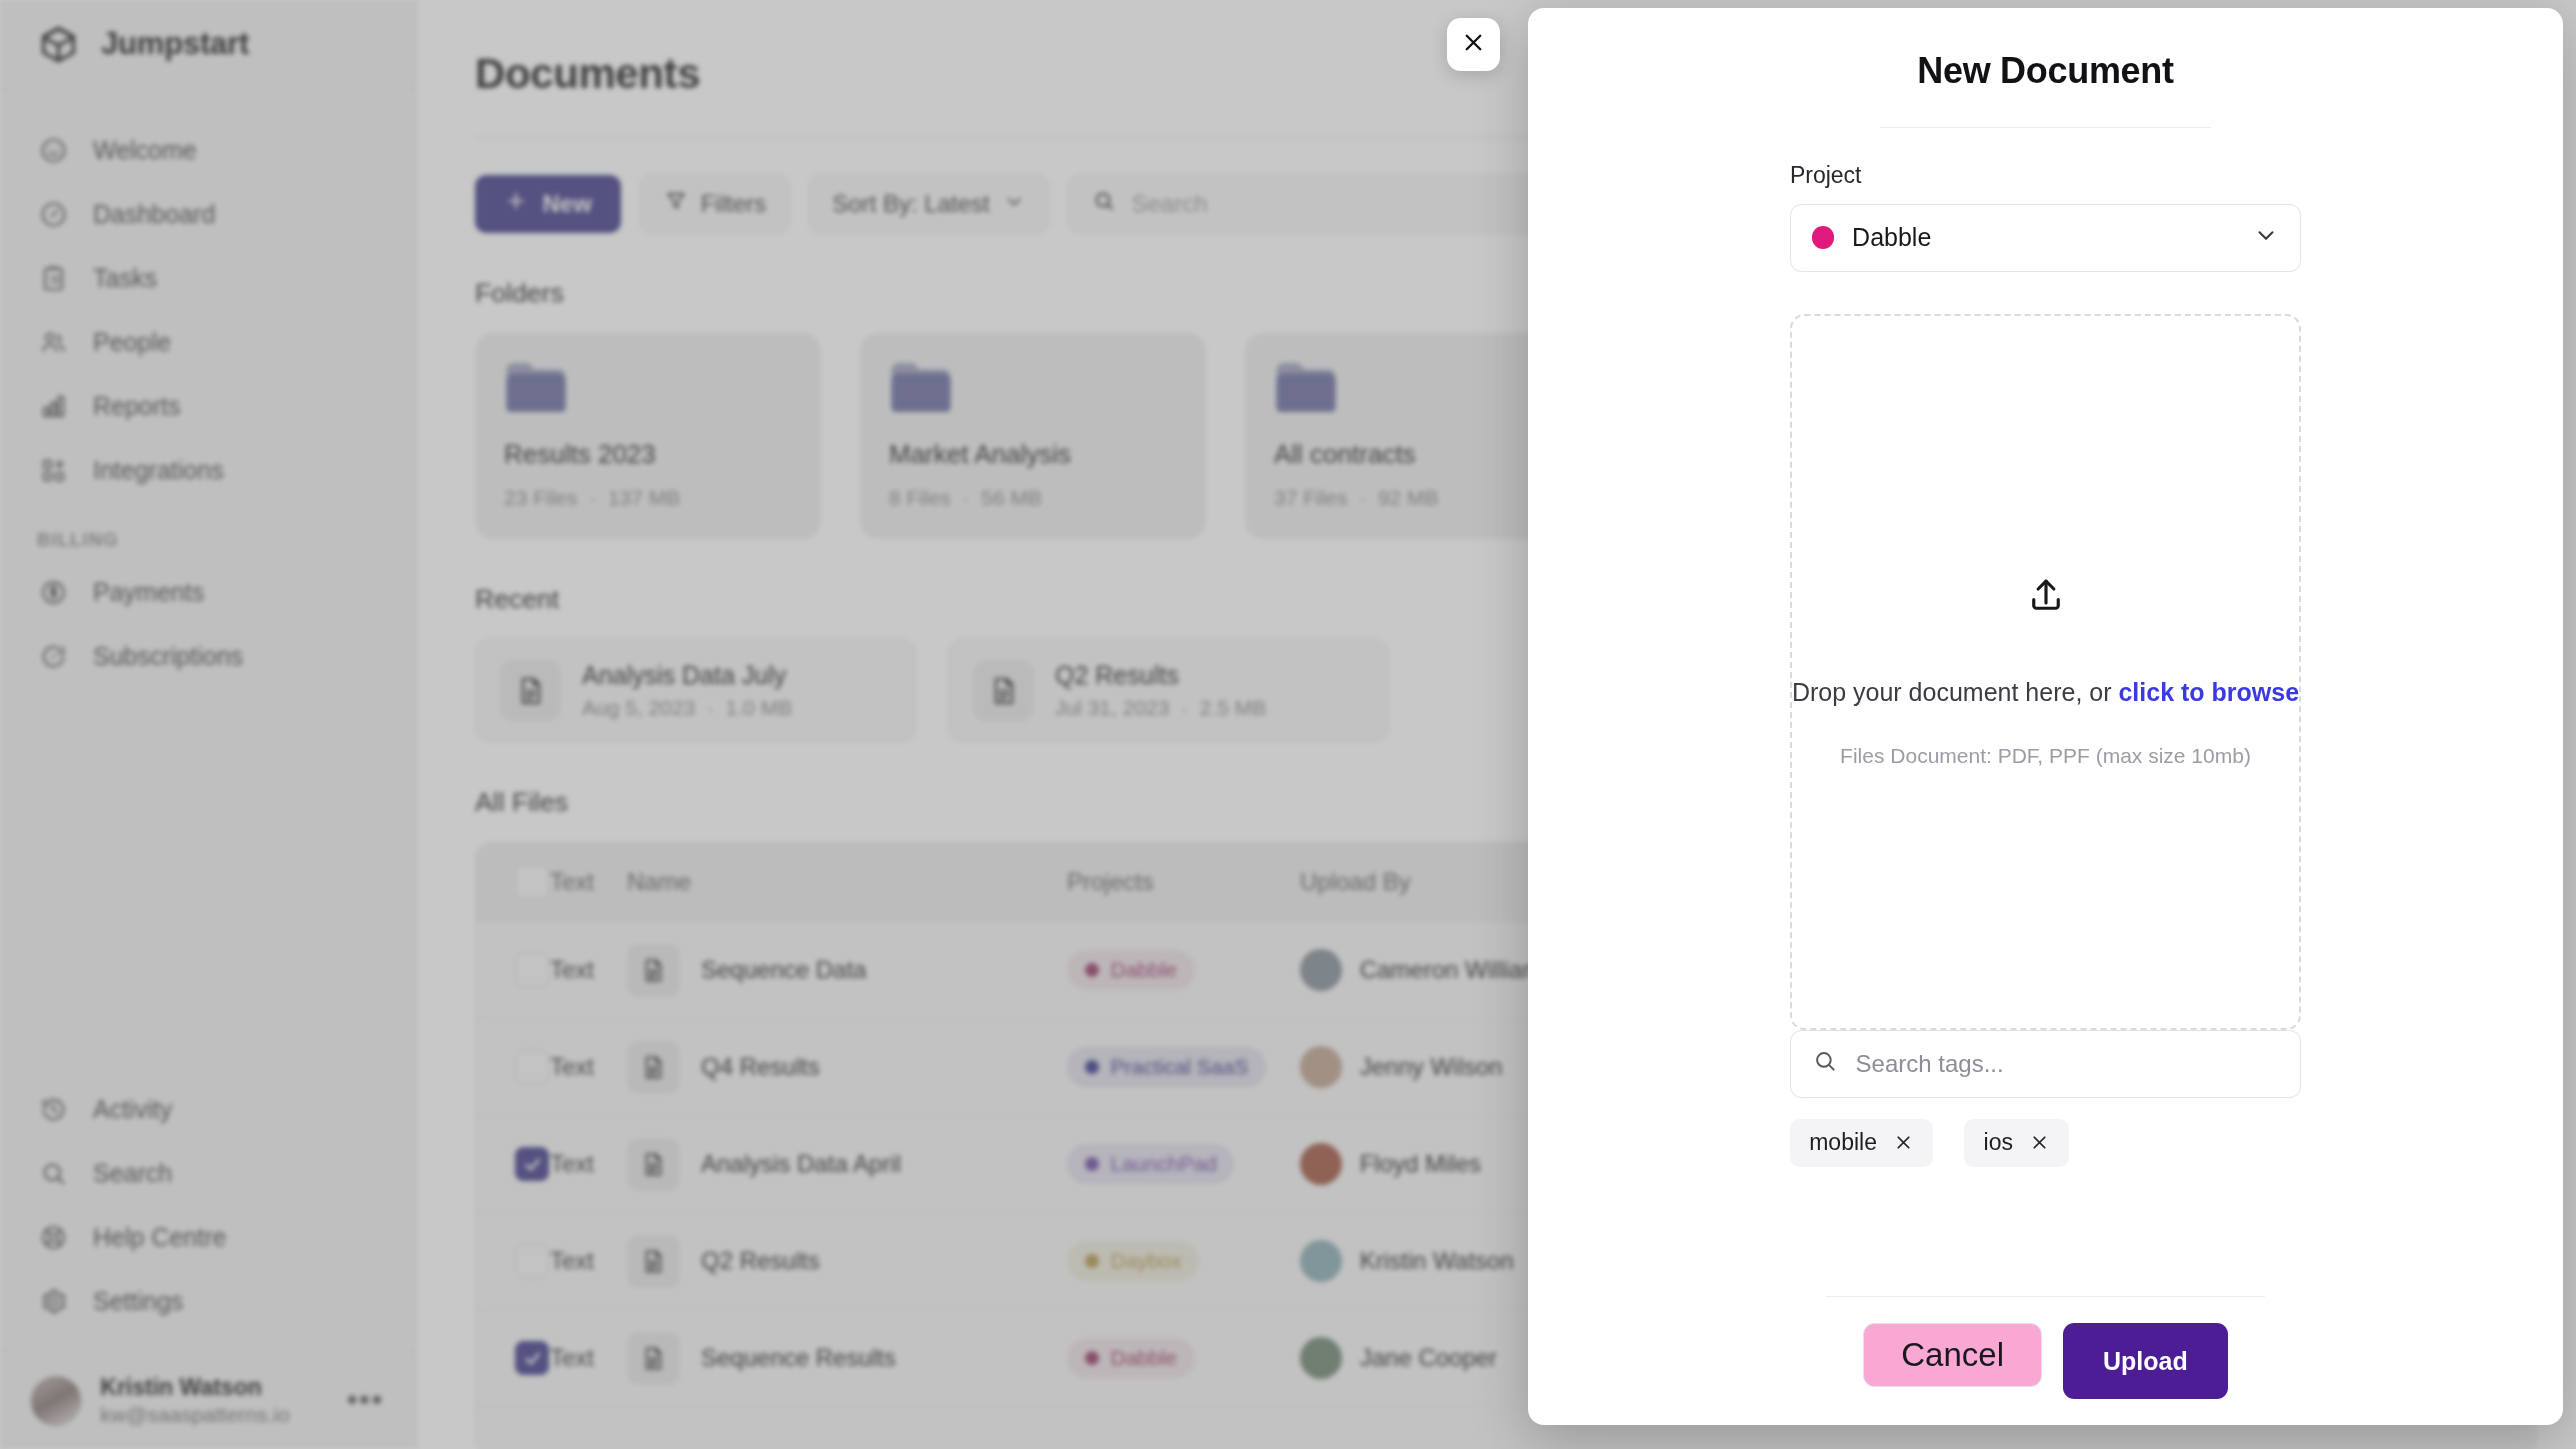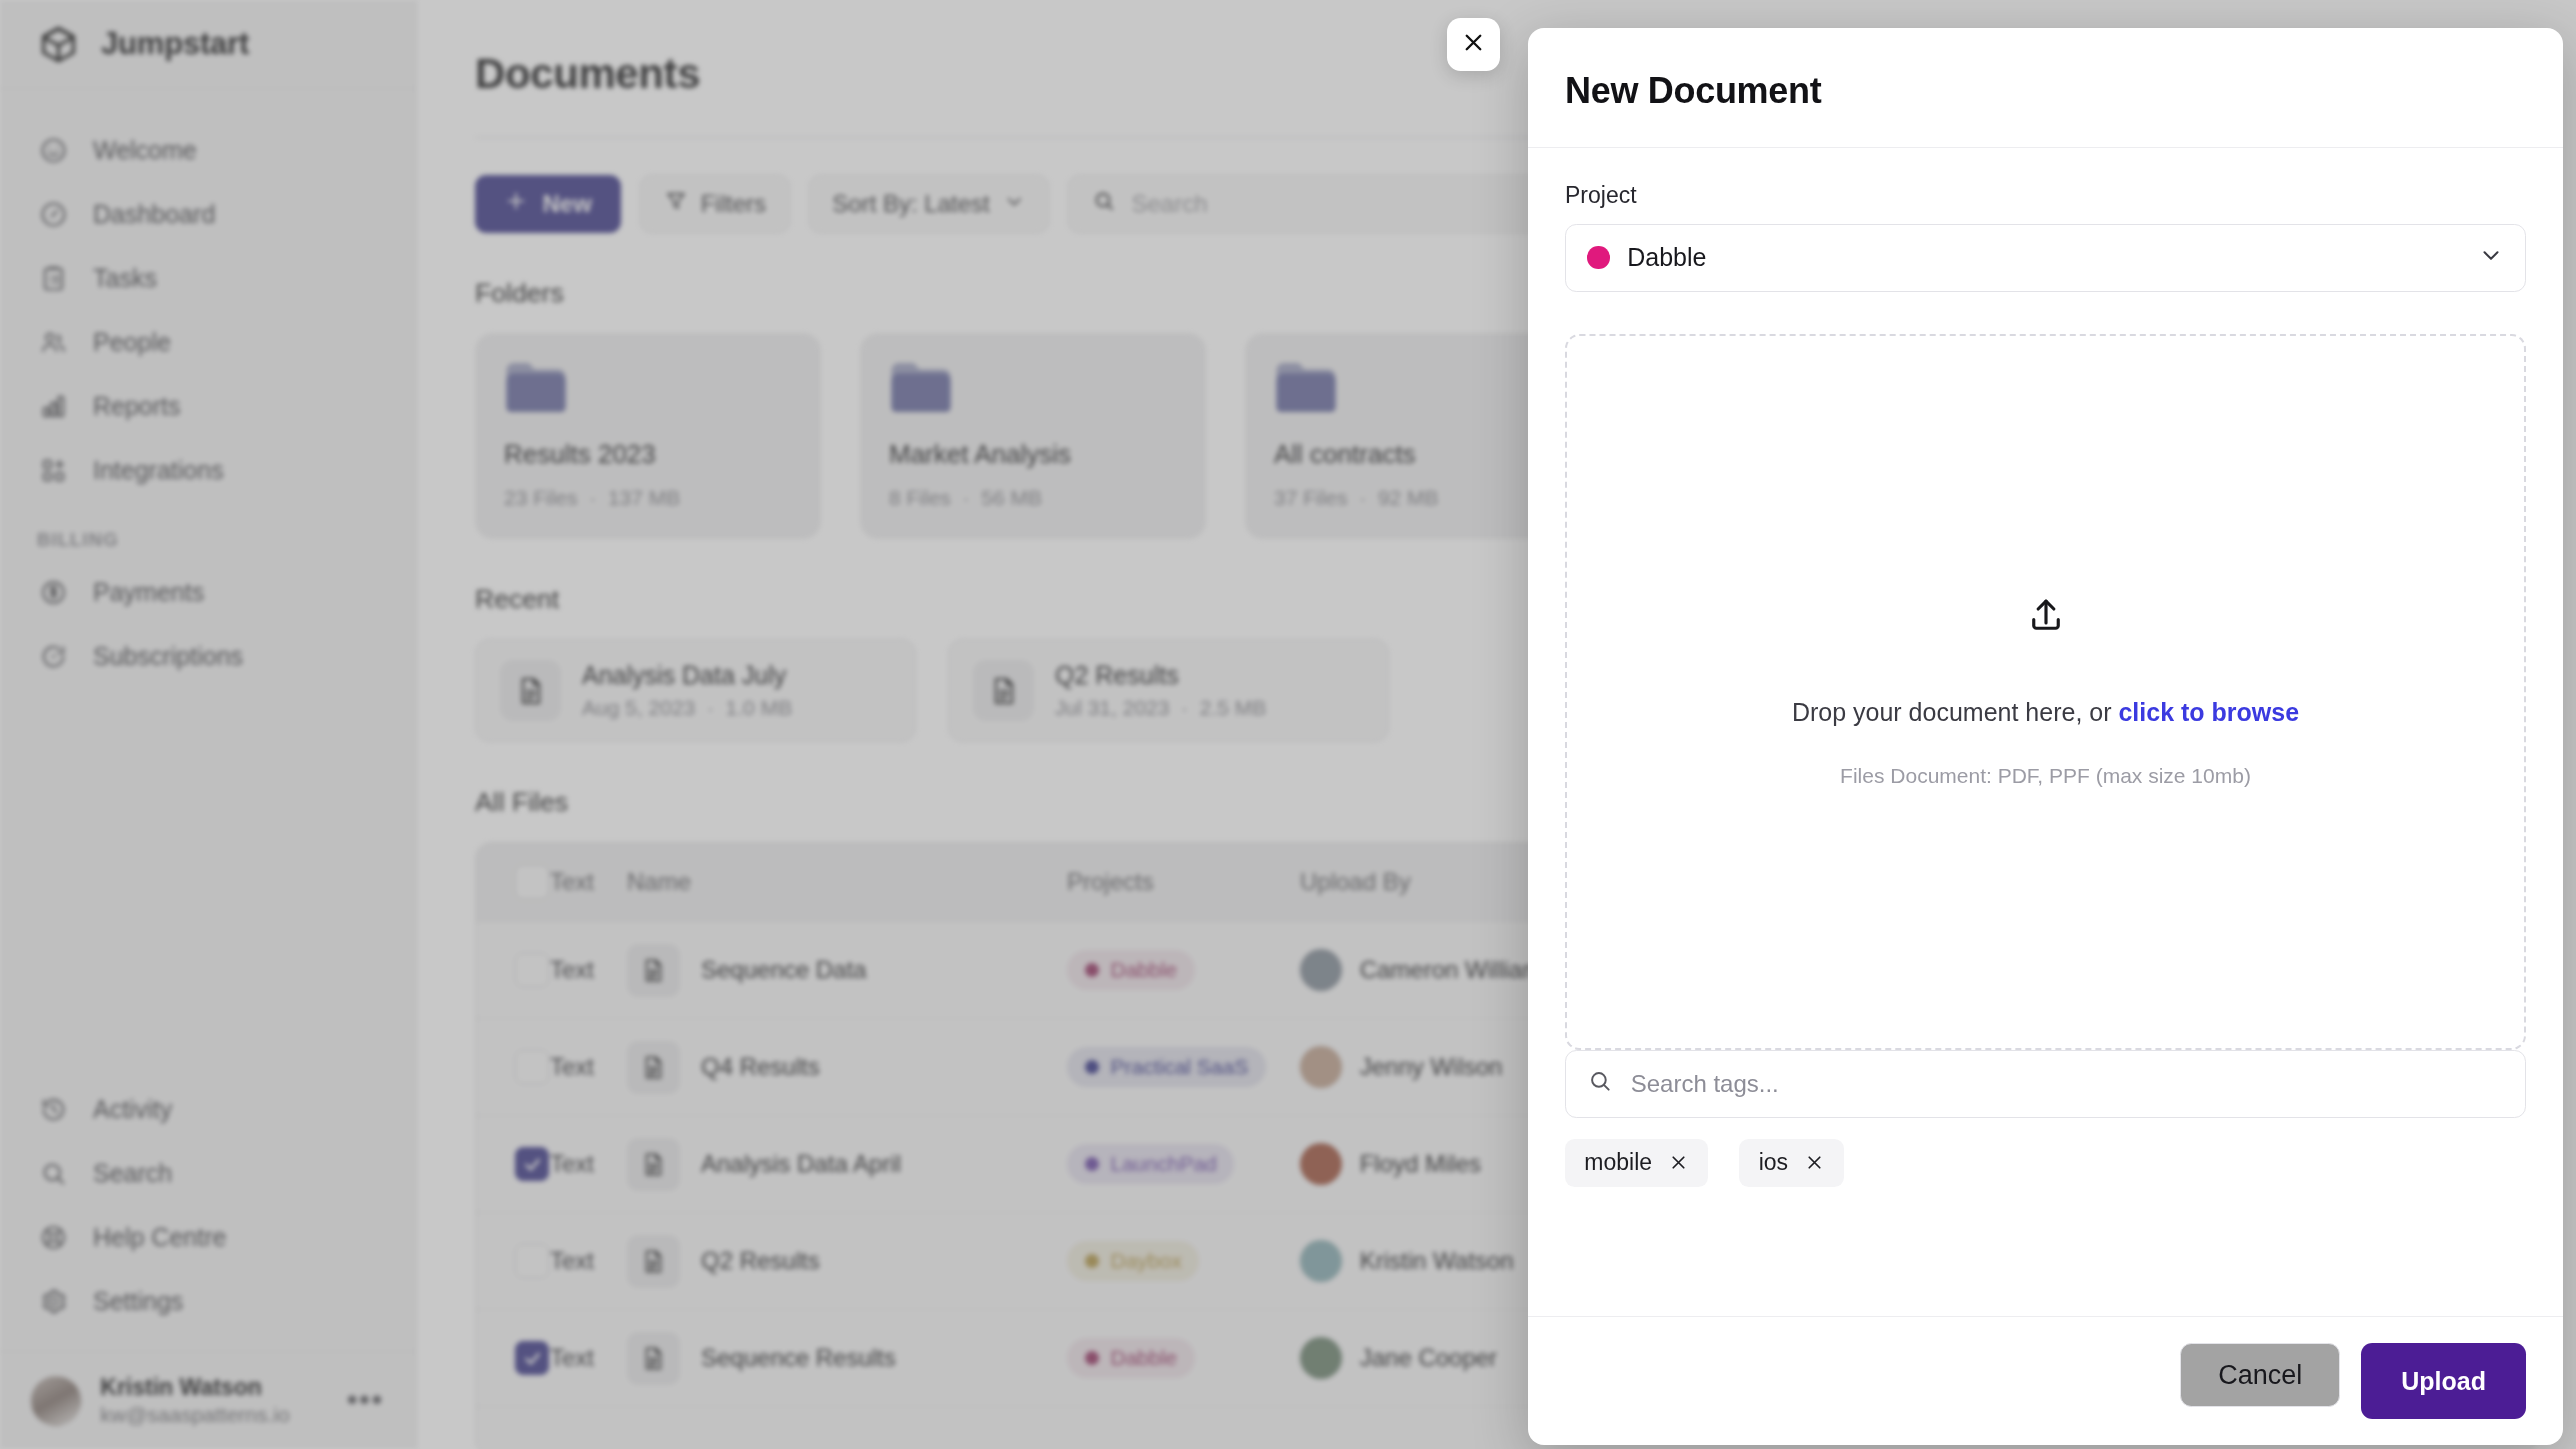--- a/index.html
+++ b/index.html
@@ -148,26 +148,27 @@
 
   
   #close-btn {
     position: absolute; left: 1447px; top: 17.7px;
     width: 53px; height: 53px; border-radius: 13.7px; background: #fff;
     box-shadow: 0 4.8px 17.7px rgba(0,0,0,.16);
     display: flex; align-items: center; justify-content: center;
     z-index: 40; cursor: pointer;
   }
   #drawer {
-    position: absolute; left: 1528px; top: 28px;
+    position: absolute; left: 1528px; top: 8px;
     width: 1035px; height: 1417px;
     background: #fff; border-radius: 16px;
     box-shadow: 0 14.5px 56px rgba(0,0,0,.22);
     z-index: 30; display: flex; flex-direction: column;
     overflow: hidden;
+    align-items: center;
   }
   .drawer-head {
     padding: 42px 37px 35px; border-bottom: 1.6px solid #ededf0;
   }
   .drawer-title { font-size: 36px; font-weight: 700; color: #121216; letter-spacing: -0.3px; }
   .drawer-body { flex: 1; padding: 34px 37px 0; overflow: hidden; }
 
   .field-label { font-size: 23px; color: #27272e; margin-bottom: 14.5px; }
   .select-box {
     height: 68px; border: 1.6px solid #e3e3e8; border-radius: 11.3px;
@@ -201,21 +202,21 @@
     font-size: 23px; color: #1d1d22;
   }
   .tag-x { cursor: pointer; display: flex; }
 
   .drawer-foot {
     border-top: 1.6px solid #ededf0;
     padding: 26px 37px; display: flex; justify-content: flex-end; gap: 21px;
   }
   .btn-cancel {
     height: 64px; padding: 0 37px; border: 1.6px solid #e3e3e8; border-radius: 11.3px;
-    background: #a3a3a3; font-size: 27px; color: #18181d;
+    background: #f9a8d4; font-size: 33px; color: #18181d;
   }
   .btn-upload {
     height: 76px; padding: 0 40px; border: none; border-radius: 11.3px;
     background: #4c1d95; color: #fff; font-size: 25px; font-weight: 600;
   }
 </style>
 </head>
 <body>
 
 <div id="app-backdrop">

